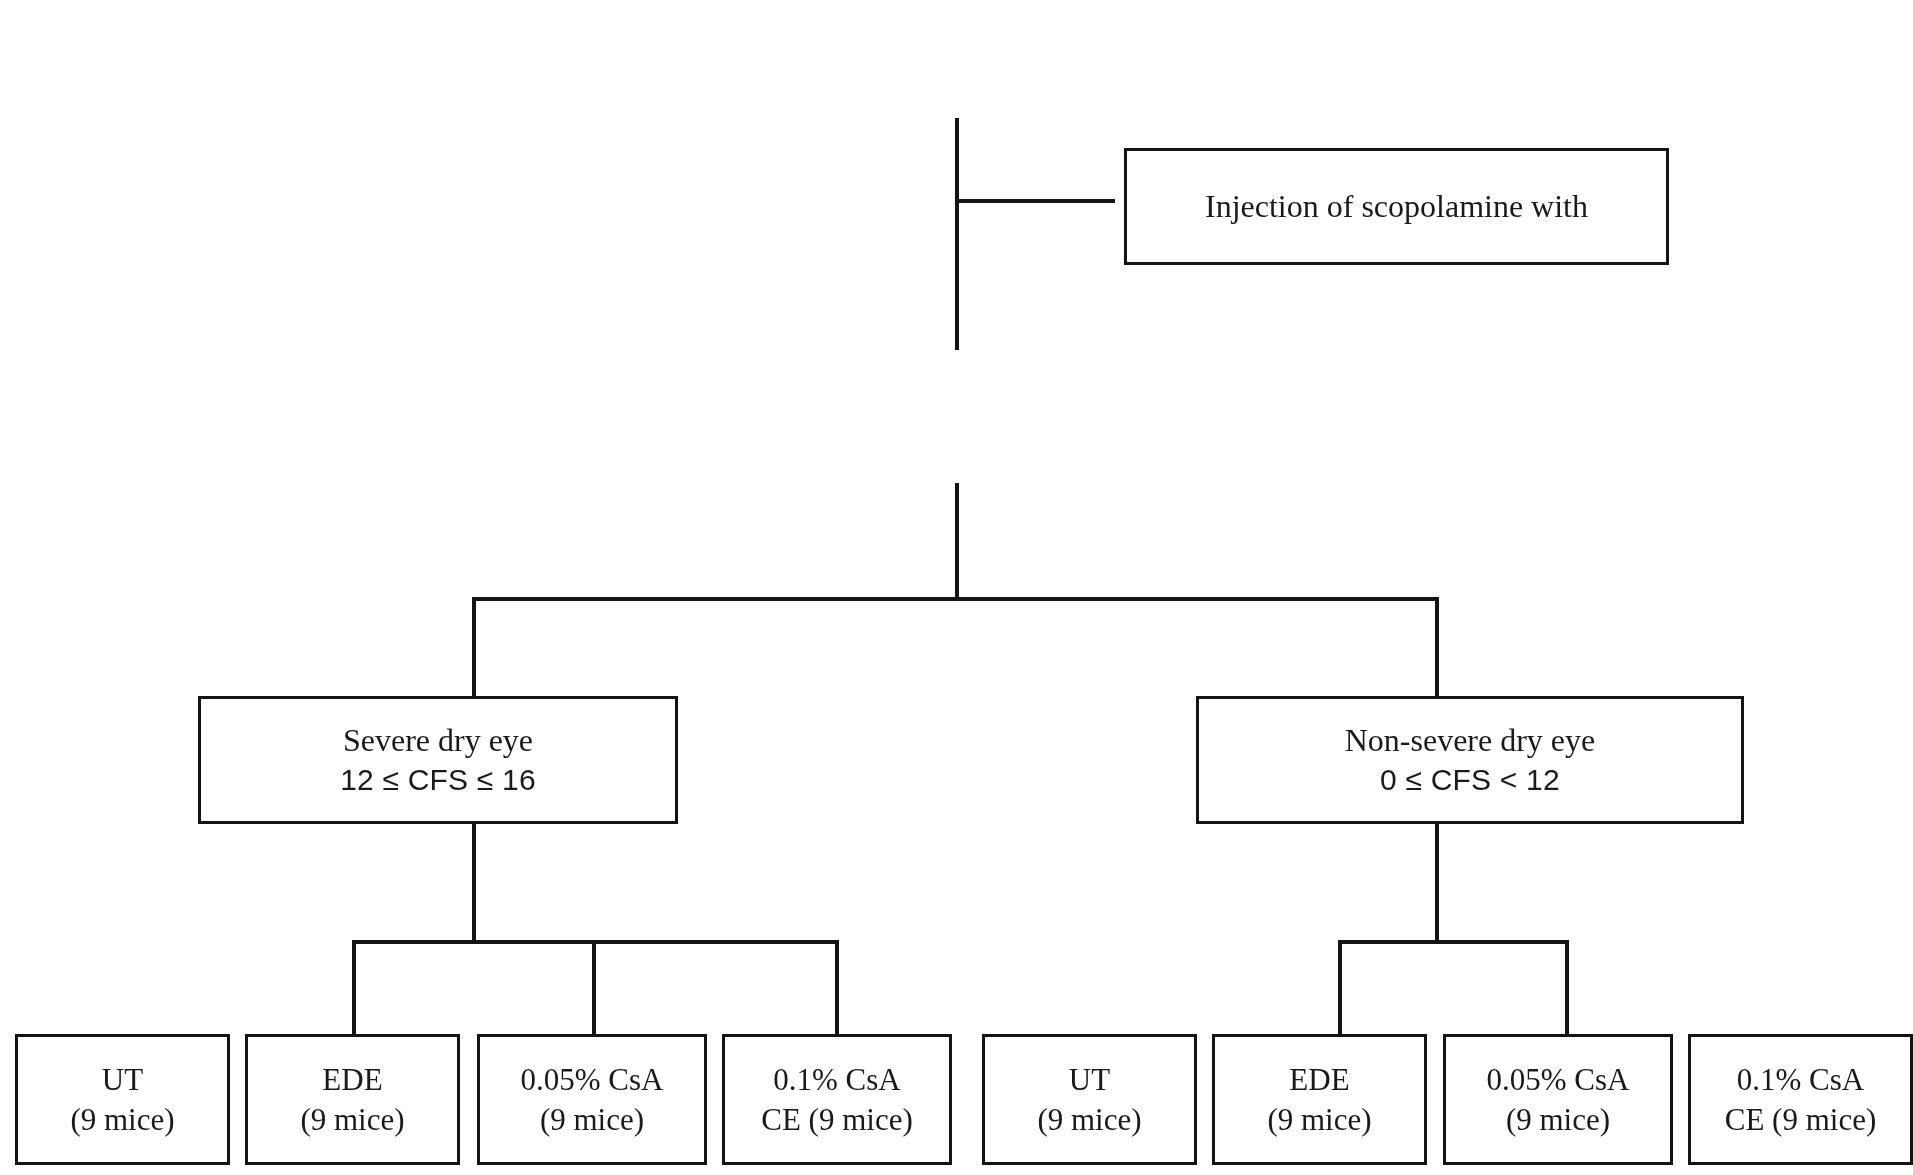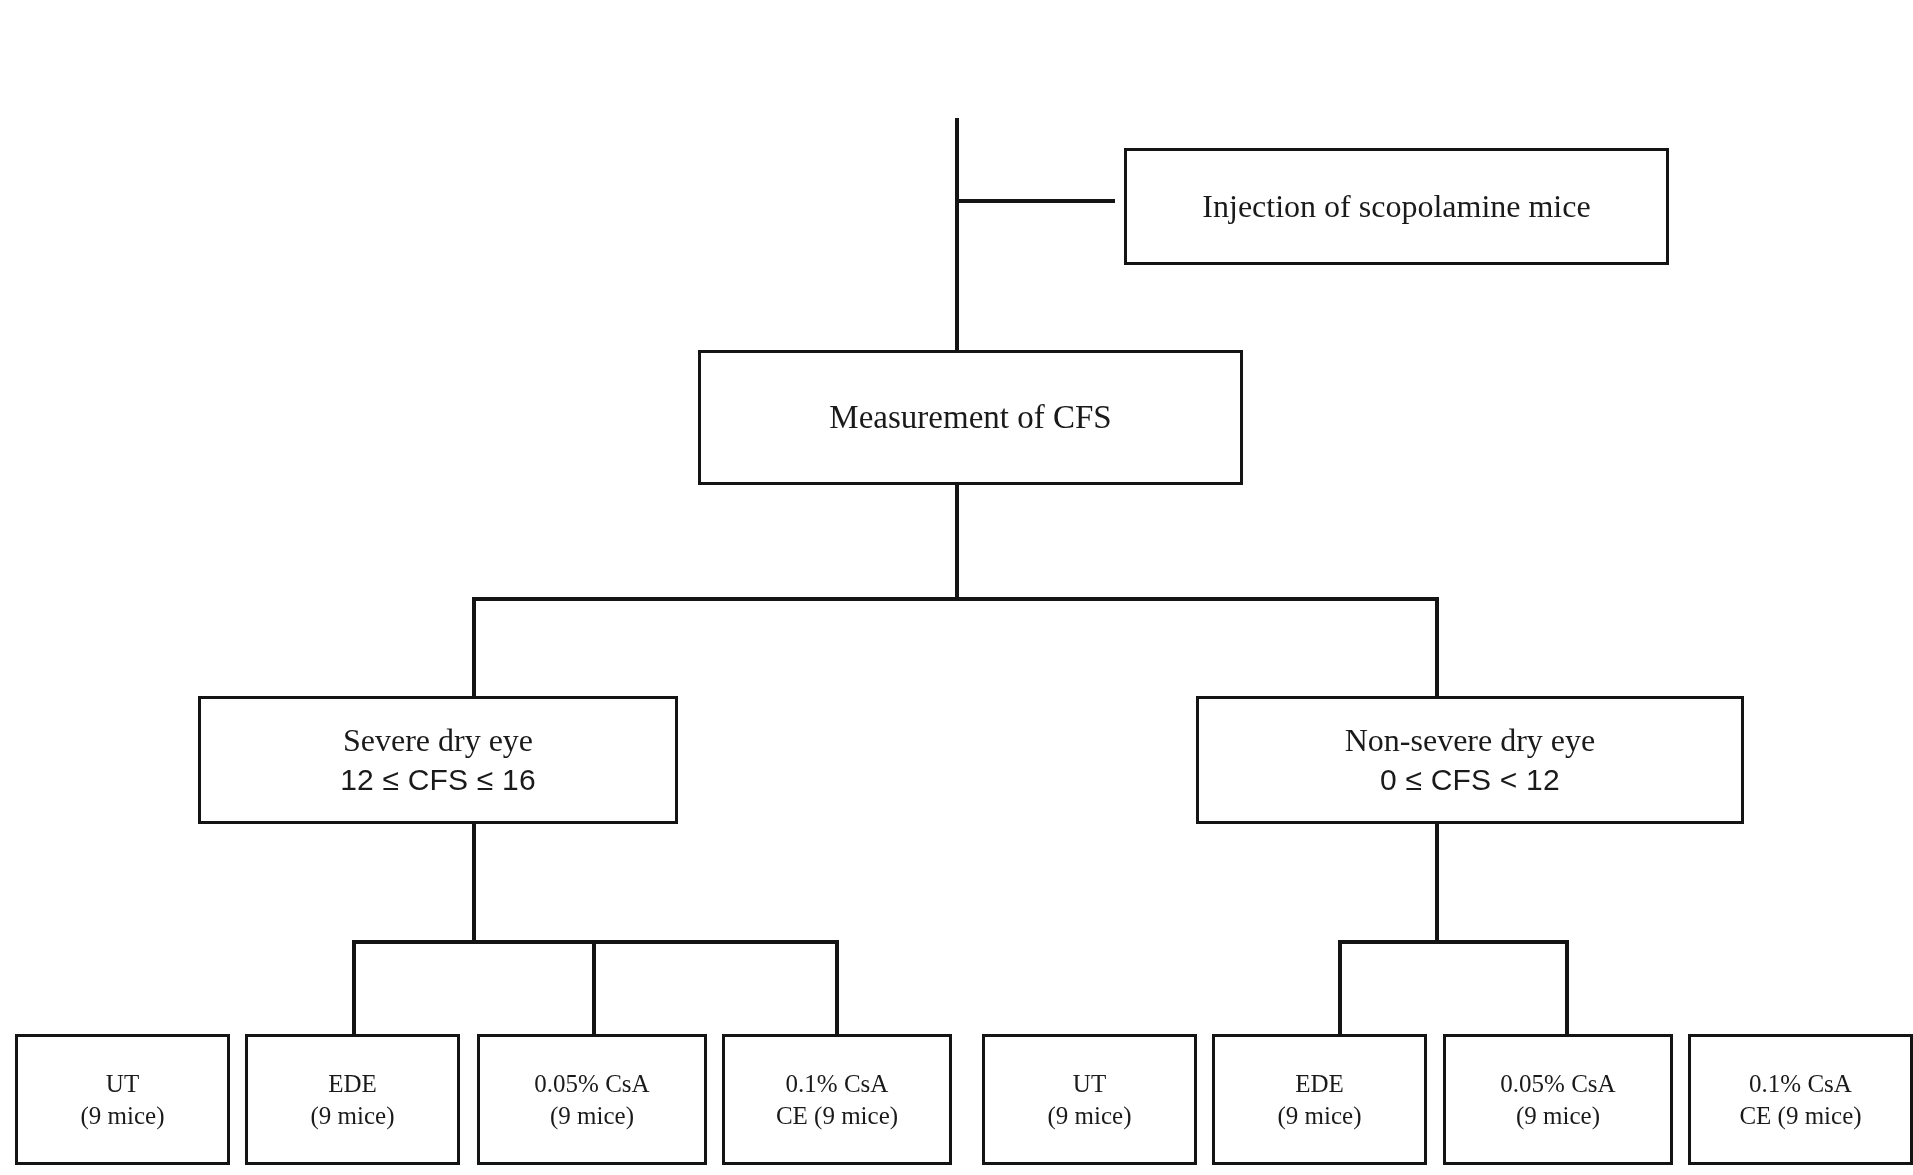--- a/index.html
+++ b/index.html
@@ -30,21 +30,21 @@
     text-align: center;
     line-height: 1.28;
     z-index: 3;
   }
   .node .ln {
     display: block;
     white-space: nowrap;
   }
   .t-big   { font-size: 33px; }
   .t-mid   { font-size: 32px; }
-  .t-leaf  { font-size: 25px; }
+  .t-leaf  { font-size: 31px; }
   .math {
     font-family: "Liberation Sans", "DejaVu Sans", sans-serif;
     font-size: 30px;
     letter-spacing: .2px;
   }
   .hline, .vline {
     position: absolute;
     background: #141414;
     z-index: 1;
   }
@@ -72,26 +72,23 @@
   <div class="vline" style="left:592px; top:940px; height:96px;"></div>
   <div class="vline" style="left:835px; top:940px; height:96px;"></div>
 
   <div class="vline" style="left:1435px; top:822px; height:122px;"></div>
   <div class="hline" style="left:1338px; top:940px; width:230px;"></div>
   <div class="vline" style="left:1338px; top:940px; height:96px;"></div>
   <div class="vline" style="left:1565px; top:940px; height:96px;"></div>
 
 
   <div class="node t-mid" style="left:1124px; top:148px; width:545px; height:117px;">
-    <span class="ln">Injection of scopolamine mice</span>
+    <span class="ln">Injection of scopolamine with</span>
   </div>
 
-  <div class="node t-big" style="left:698px; top:350px; width:545px; height:135px;">
-    <span class="ln">Measurement of CFS</span>
-  </div>
 
   <div class="node t-mid" style="left:198px; top:696px; width:480px; height:128px;">
     <span class="ln">Severe dry eye</span>
     <span class="ln math">12 ≤ CFS ≤ 16</span>
   </div>
 
   <div class="node t-mid" style="left:1196px; top:696px; width:548px; height:128px;">
     <span class="ln">Non-severe dry eye</span>
     <span class="ln math">0 ≤ CFS &lt; 12</span>
   </div>

